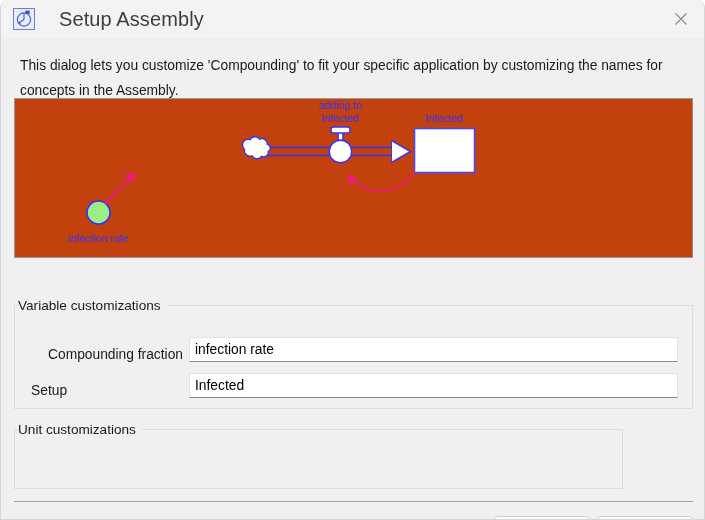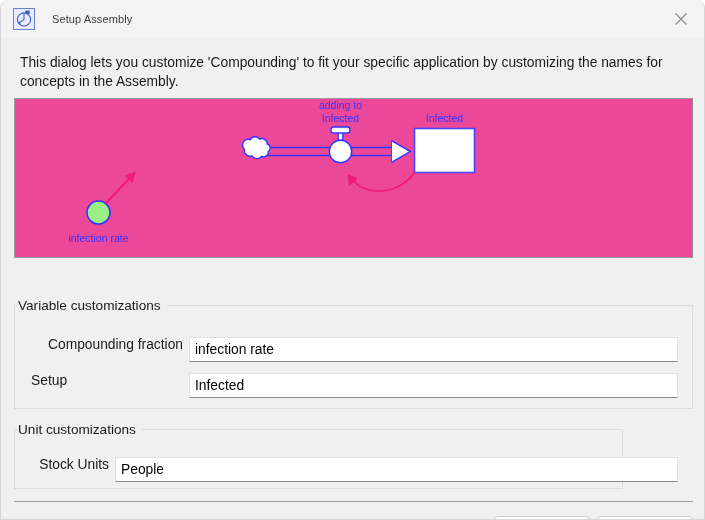--- a/index.html
+++ b/index.html
@@ -38,22 +38,22 @@
     display: flex;
     align-items: center;
   }
   #app-icon {
     width: 22px; height: 22px;
     margin-left: 12px;
     flex: 0 0 auto;
     display: block;
   }
   #window-title {
-    margin-left: 17px;
-    font-size: 11px;
+    margin-left: 24px;
+    font-size: 20px;
     color: #3d3d3d;
     letter-spacing: .1px;
     white-space: nowrap;
   }
   #close-button {
     position: absolute;
     right: 0; top: 0;
     width: 46px; height: 38px;
     display: flex;
     align-items: center;
@@ -67,30 +67,30 @@
     position: relative;
     height: 481px;
     background: #f0f0f0;
   }
 
   #description {
     position: absolute;
     left: 19px; top: 14px;
     width: 664px;
     font-size: 13.8px;
-    line-height: 19px;
+    line-height: 25px;
     color: #1a1a1a;
   }
 
   
   #diagram-panel {
     position: absolute;
     left: 13px; top: 59px;
     width: 679px; height: 160px;
-    background: #ec4899;
+    background: #c2410c;
     border: 1px solid #9a9a9a;
     border-right-color: #8f8f8f;
     box-sizing: border-box;
   }
   #diagram-svg {
     position:absolute; left:0; top:0;
     width: 677px; height: 158px;
     display: block;
   }
   .dg-label {
@@ -134,21 +134,21 @@
   #variable-group .gb-frame::after { left: 0; width: 100%; }
   #unit-group { left: 13px; top: 382px; width: 609px; height: 68px; }
   #unit-group .gb-frame::after { left: 0; width: 100%; }
 
   
 
   
   .form-row {
     position: absolute;
     display: flex;
-    align-items: flex-start;
+    align-items: flex-end;
   }
   .form-label {
     font-size: 13.8px;
     color: #1a1a1a;
     text-align: right;
     white-space: nowrap;
   }
   .text-input {
     background: #ffffff;
     border: 1px solid #e2e2e2;
@@ -283,23 +283,19 @@
     <div class="form-row" id="row-stock">
       <div class="form-label">Setup</div>
       <input class="text-input" type="text" value="Infected" style="">
     </div>
 
     <div class="groupbox" id="unit-group">
       <div class="gb-frame"></div>
       <div class="gb-title">Unit customizations</div>
     </div>
 
-    <div class="form-row" id="row-stock-units">
-      <div class="form-label">Stock Units</div>
-      <input class="text-input" type="text" value="People" style="">
-    </div>
 
     <div id="footer-separator"></div>
     <button class="dlg-button" id="ok-button">OK</button>
     <button class="dlg-button" id="cancel-button">Cancel</button>
 
   </div>
 </div>
 
 </body></html>

